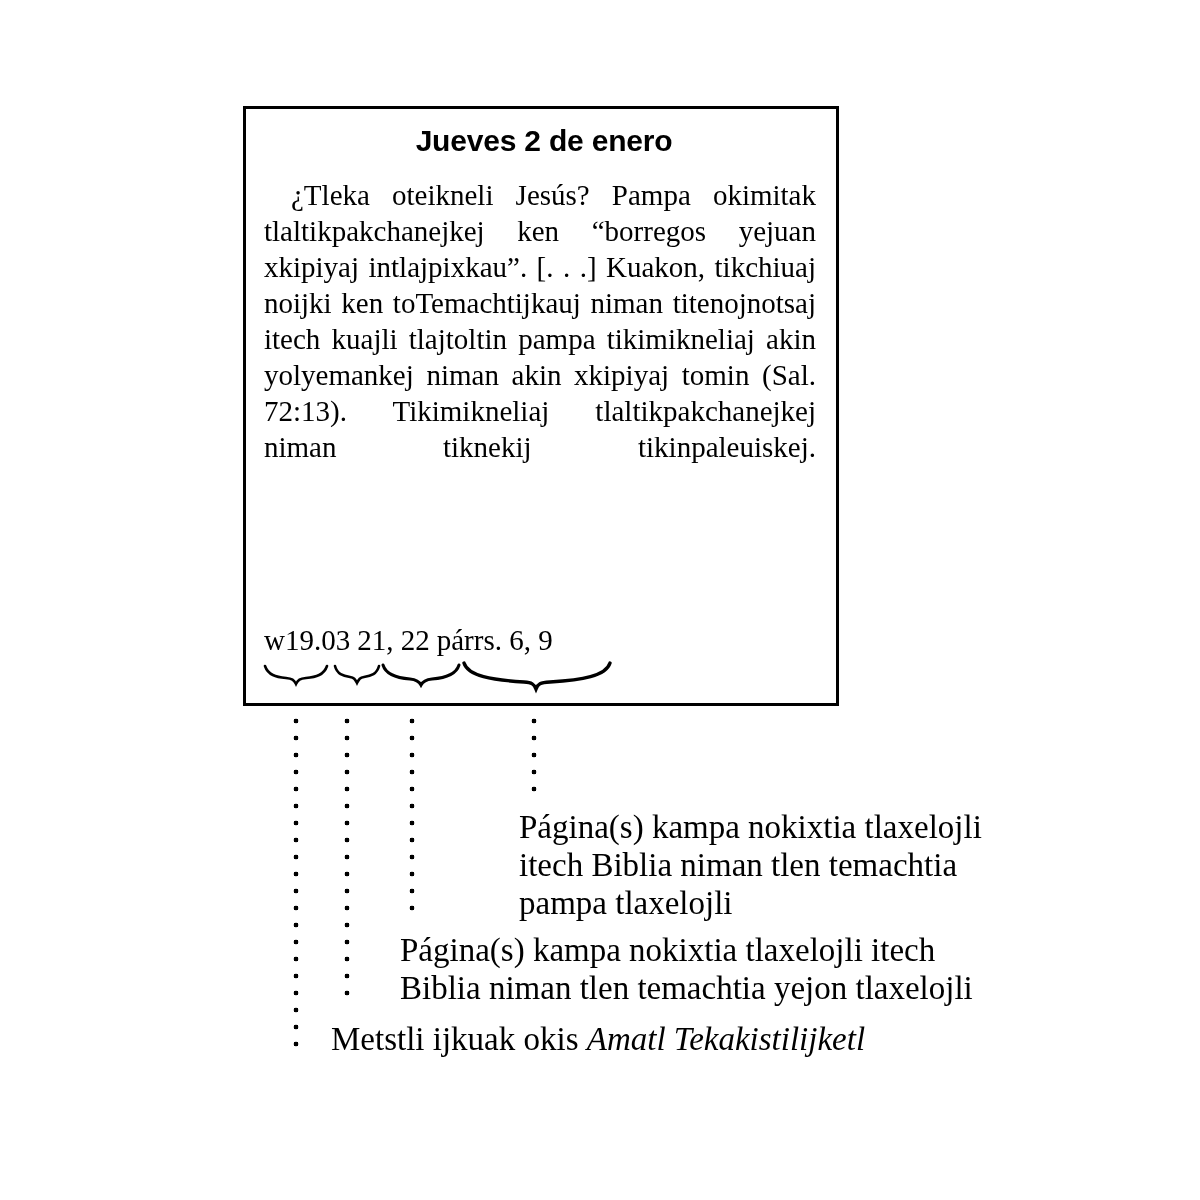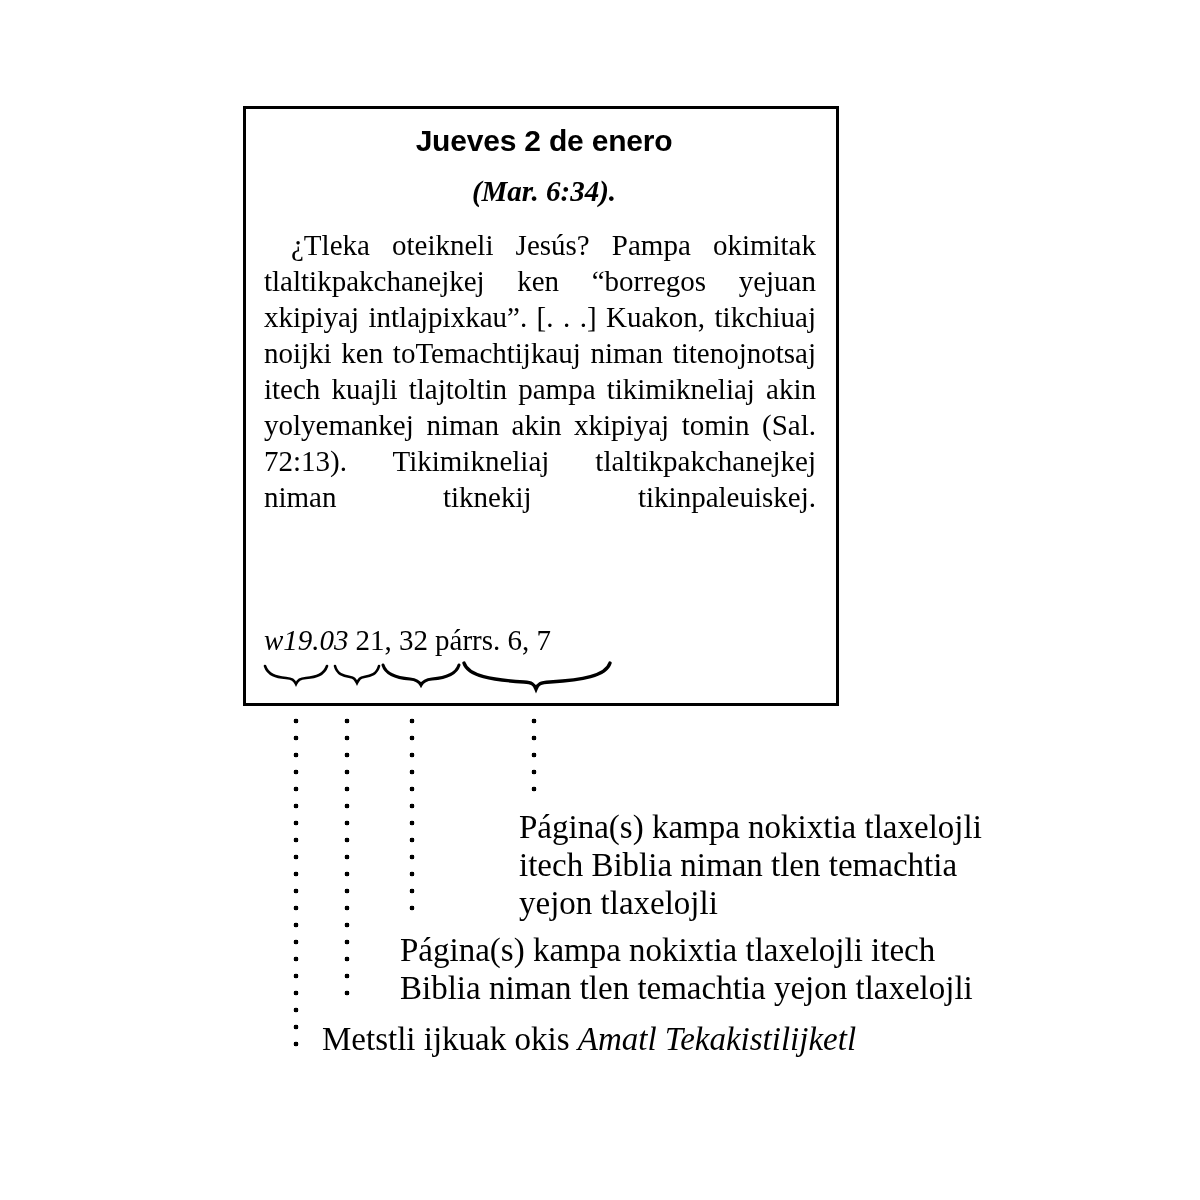--- a/index.html
+++ b/index.html
@@ -80,21 +80,20 @@
   #citation-line {
     position: absolute;
     left: 18px;
     top: 514px;
     width: 560px;
     font-size: 29px;
     line-height: 34px;
     white-space: nowrap;
   }
   #citation-line .pub {
-    font-style: italic;
   }
   #citation-line .seg {
     display: inline-block;
   }
   #citation-line .sp { display: inline-block; width: 7px; }
 
   
   .brace {
     position: absolute;
     overflow: visible;
@@ -128,28 +127,27 @@
 <body>
 
 <div id="page">
 
   <div id="text-box">
     <div id="box-inner">
 
       <div id="date-heading">Jueves 2 de enero</div>
 
       <div id="theme-text">
-        <span class="line2">(Mar. 6:34).</span>
       </div>
 
       <p id="body-paragraph">¿Tleka oteikneli Jesús? Pampa okimitak tlaltikpakchanejkej ken “borregos yejuan xkipiyaj intlajpix­kau”. [. . .] Kuakon, tikchiuaj noijki ken toTemachtijkauj niman titenoj­notsaj itech kuajli tlajtoltin pampa tikimikneliaj akin yolyemankej ni­man akin xkipiyaj tomin (Sal. 72:13). Tikimikneliaj tlaltikpakchanej­kej niman tiknekij tikinpaleuiskej.</p>
     </div>
 
     <div id="citation-line">
-      <span class="seg pub">w19.03</span><span class="sp"></span><span class="seg">21, 32</span><span class="sp"></span><span class="seg">párrs. 6, 7</span>
+      <span class="seg pub">w19.03</span><span class="sp"></span><span class="seg">21, 22</span><span class="sp"></span><span class="seg">párrs. 6, 9</span>
     </div>
   </div>
 
   <div class="brace" style="left:264px; top:664px; width:64px; height:22px;">
     <svg width="64" height="22" viewBox="0 0 64 22">
       <path d="M1,2 C4,11 12,13 22,14 C28,14.6 30,16 32,20 C34,16 36,14.6 42,14 C52,13 60,11 63,2" fill="none" stroke="#000" stroke-width="2.6" stroke-linecap="round"></path>
     </svg>
   </div>
 
   <div class="brace" style="left:334px; top:664px; width:46px; height:22px;">
@@ -171,26 +169,26 @@
   </div>
 
   <div class="leader" style="left:293px; top:718px; height:340px;"></div>
   <div class="leader" style="left:344px; top:718px; height:288px;"></div>
   <div class="leader" style="left:409px; top:718px; height:196px;"></div>
   <div class="leader" style="left:531px; top:718px; height:80px;"></div>
 
   <div class="legend-label" style="left:519px; top:808px;">
     <span class="lbl-line">Página(s) kampa nokixtia tlaxelojli</span>
     <span class="lbl-line">itech Biblia niman tlen temachtia</span>
-    <span class="lbl-line">yejon tlaxelojli</span>
+    <span class="lbl-line">pampa tlaxelojli</span>
   </div>
 
   <div class="legend-label" style="left:400px; top:931px;">
     <span class="lbl-line">Página(s) kampa nokixtia tlaxelojli itech</span>
     <span class="lbl-line">Biblia niman tlen temachtia yejon tlaxelojli</span>
   </div>
 
-  <div class="legend-label" style="left:322px; top:1020px;font-family:Liberation Serif, serif;">
+  <div class="legend-label" style="left:331px; top:1020px;font-family:Liberation Serif, serif;">
     <span>Metstli ijkuak okis </span><span class="pubname">Amatl Tekakistilijketl</span>
   </div>
 
 
 </div>
 
 </body></html>

